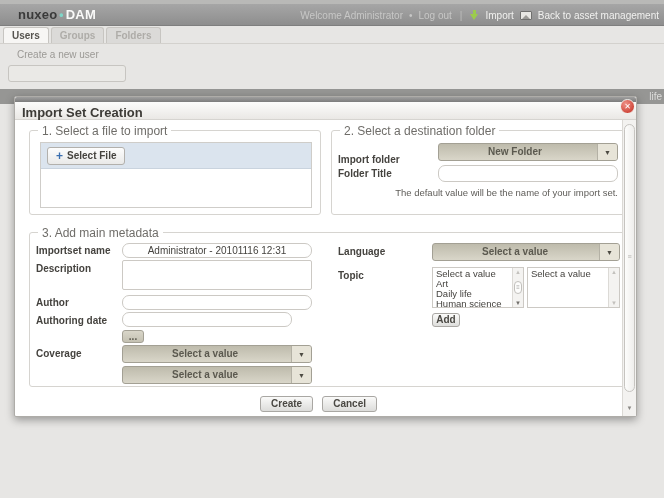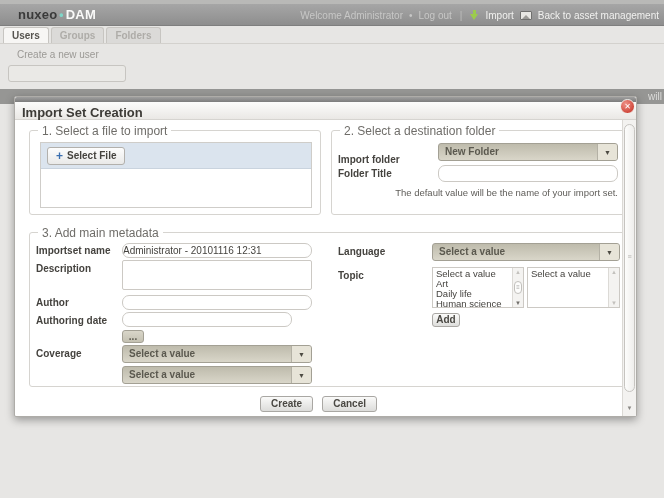--- a/index.html
+++ b/index.html
@@ -64,27 +64,27 @@
   .file-toolbar { height:26px; background:#dbe4ee; border-bottom:1px solid #c9d3de; display:flex; align-items:center; padding-left:6px; }
   .select-file-btn { display:inline-flex; align-items:center; gap:4px; height:18px; padding:0 8px;
                      background:linear-gradient(#fdfdfd,#e9e9e8); border:1px solid #b2b0ac; border-radius:3px;
                      font-size:10px; font-weight:bold; color:#45433f; cursor:pointer; }
   .plus { color:#3a6fb0; font-weight:bold; font-size:12px; line-height:10px; }
 
   .fs2 { left:316px; top:33px; width:296px; height:85px; }
   .fs3 { left:14px; top:135px; width:598px; height:155px; }
   .flabel { position:absolute; font-size:10px; font-weight:bold; color:#45433f; white-space:nowrap; }
   .tinput { position:absolute; border:1px solid #ccc9c4; border-radius:7px; background:#fff;
-            font-family:"Liberation Sans",sans-serif; font-size:10px; color:#45433f; padding:0 0; }
+            font-family:"Liberation Sans",sans-serif; font-size:10px; color:#45433f; padding:0 0;text-align:center; }
   .tarea { position:absolute; border:1px solid #ccc9c4; border-radius:2px; background:#fff; resize:none;
            font-family:"Liberation Sans",sans-serif; font-size:10px; color:#45433f; }
   .hint { position:absolute; font-size:9.5px; color:#5f5d59; text-align:right; }
 
   .combo { position:absolute; height:18px; border:1px solid #a3a094; border-radius:3px;
-           background:linear-gradient(#bebbac,#d9d6c9); display:flex; cursor:pointer; overflow:hidden; }
+           background:linear-gradient(#bebbac,#d9d6c9); display:flex; cursor:pointer; overflow:hidden;padding-left:43px; }
   .combo-text { flex:1; font-size:10px; font-weight:bold; color:#5b594f; line-height:16px; padding-left:6px;
                 white-space:nowrap; overflow:hidden; }
   .combo-btn { width:20px; background:linear-gradient(#ece9dd,#ddDAce); background:#e7e4d8;
                border-left:1px solid #b4b1a5; display:flex; align-items:center; justify-content:center; }
   .combo-arrow { font-size:7px; color:#4d4b43; }
 
   .listbox { position:absolute; border:1px solid #ccc9c4; background:#fff; display:flex; overflow:hidden; }
   .lb-items { flex:1; font-size:9.5px; color:#45433f; line-height:10px; padding:1px 0; }
   .lb-item { padding:0 3px; white-space:nowrap; cursor:default; }
   .lb-scroll { width:11px; border-left:1px solid #dcdad6; background:#f4f3f1; display:flex;
@@ -135,21 +135,21 @@
 
   <div class="tabbar">
     <span class="tab tab-active">Users</span>
     <span class="tab tab-idle">Groups</span>
     <span class="tab tab-idle">Folders</span>
   </div>
 
   <div class="create-user">Create a new user</div>
   <input class="new-user-input" type="text" value="" style="">
   <div class="band">
-    <span class="band-text">will</span>
+    <span class="band-text">life</span>
   </div>
 
   <div class="dialog">
     <div class="dlg-strip"></div>
     <div class="dlg-titlebar"></div>
     <div class="dlg-title">Import Set Creation</div>
     <div class="dlg-close">
       <span>✕</span>
     </div>
 

